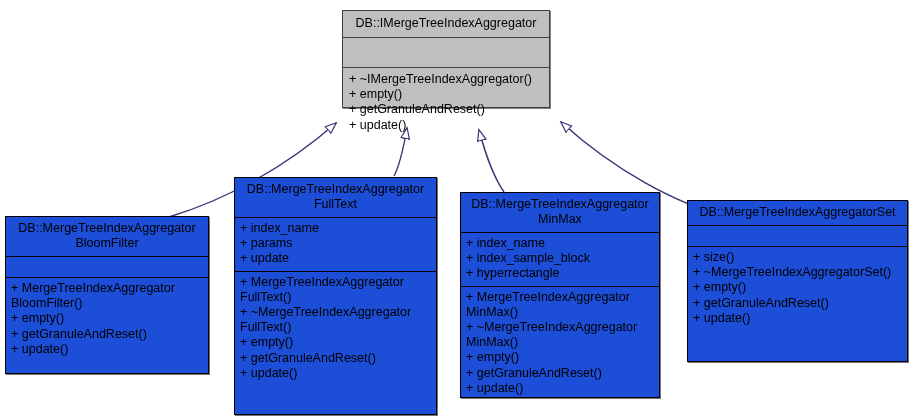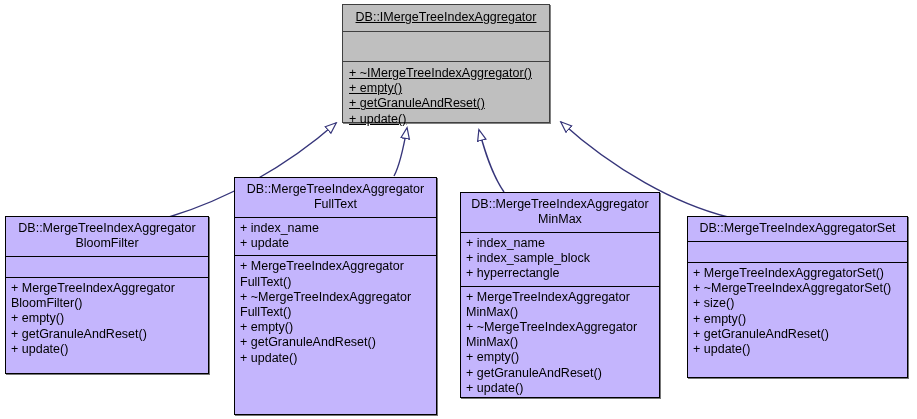--- a/index.html
+++ b/index.html
@@ -20,21 +20,21 @@
     left: 0;
     top: 0;
     width: 917px;
     height: 419px;
     pointer-events: none;
   }
   .uml-class {
     position: absolute;
     box-sizing: border-box;
     border: 1px solid #000000;
-    background: #c4b5fd;
+    background: #1d4ed8;
     z-index: 2;
   }
   .uml-class.base {
     background: #bfbfbf;
     border: 1px solid #404040;
     box-shadow: 1px 1px 0 0 #808080;
   }
   .uml-class.derived {
     border: 1px solid #000000;
     box-shadow: 1px 1px 0 0 #777777;
@@ -89,21 +89,21 @@
 
     <path d="M 169 217 C 225 200 285 168 336 123" fill="none" stroke="#36357a" stroke-width="1.4" marker-end="url(#hollow-tri)"></path>
 
     <path d="M 394 176 C 400 165 404 145 407 128" fill="none" stroke="#36357a" stroke-width="1.4" marker-end="url(#hollow-tri)"></path>
 
     <path d="M 504 192 C 492 175 485 152 479 130" fill="none" stroke="#36357a" stroke-width="1.4" marker-end="url(#hollow-tri)"></path>
 
     <path d="M 728 217 C 676 204 614 170 561 122" fill="none" stroke="#36357a" stroke-width="1.4" marker-end="url(#hollow-tri)"></path>
   </svg>
 
-  <div class="uml-class base" style="left:342px; top:4px; width:208px; height:119px;text-decoration:underline;">
+  <div class="uml-class base" style="left:342px; top:10px; width:208px; height:98px;">
     <div class="cls-title">DB::IMergeTreeIndexAggregator</div>
     <div class="divider"></div>
     <div class="cls-section empty"></div>
     <div class="divider"></div>
     <div class="cls-section">
       <div class="member">+ ~IMergeTreeIndexAggregator()</div>
       <div class="member">+ empty()</div>
       <div class="member">+ getGranuleAndReset()</div>
       <div class="member">+ update()</div>
     </div>
@@ -123,20 +123,21 @@
       <div class="member">+ update()</div>
     </div>
   </div>
 
   <div class="uml-class derived" style="left:234px; top:177px; width:203px; height:238px;">
     <div class="cls-title">DB::MergeTreeIndexAggregator
 FullText</div>
     <div class="divider"></div>
     <div class="cls-section">
       <div class="member">+ index_name</div>
+      <div class="member">+ params</div>
       <div class="member">+ update</div>
     </div>
     <div class="divider"></div>
     <div class="cls-section">
       <div class="member">+ MergeTreeIndexAggregator
 FullText()</div>
       <div class="member">+ ~MergeTreeIndexAggregator
 FullText()</div>
       <div class="member">+ empty()</div>
       <div class="member">+ getGranuleAndReset()</div>
@@ -158,28 +159,27 @@
       <div class="member">+ MergeTreeIndexAggregator
 MinMax()</div>
       <div class="member">+ ~MergeTreeIndexAggregator
 MinMax()</div>
       <div class="member">+ empty()</div>
       <div class="member">+ getGranuleAndReset()</div>
       <div class="member">+ update()</div>
     </div>
   </div>
 
-  <div class="uml-class derived" style="left:687px; top:216px; width:221px; height:162px;">
+  <div class="uml-class derived" style="left:687px; top:200px; width:221px; height:162px;">
     <div class="cls-title">DB::MergeTreeIndexAggregatorSet</div>
     <div class="divider"></div>
     <div class="cls-section empty"></div>
     <div class="divider"></div>
     <div class="cls-section">
-      <div class="member">+ MergeTreeIndexAggregatorSet()</div>
+      <div class="member">+ size()</div>
       <div class="member">+ ~MergeTreeIndexAggregatorSet()</div>
-      <div class="member">+ size()</div>
       <div class="member">+ empty()</div>
       <div class="member">+ getGranuleAndReset()</div>
       <div class="member">+ update()</div>
     </div>
   </div>
 
 </div>
 
 </body></html>

